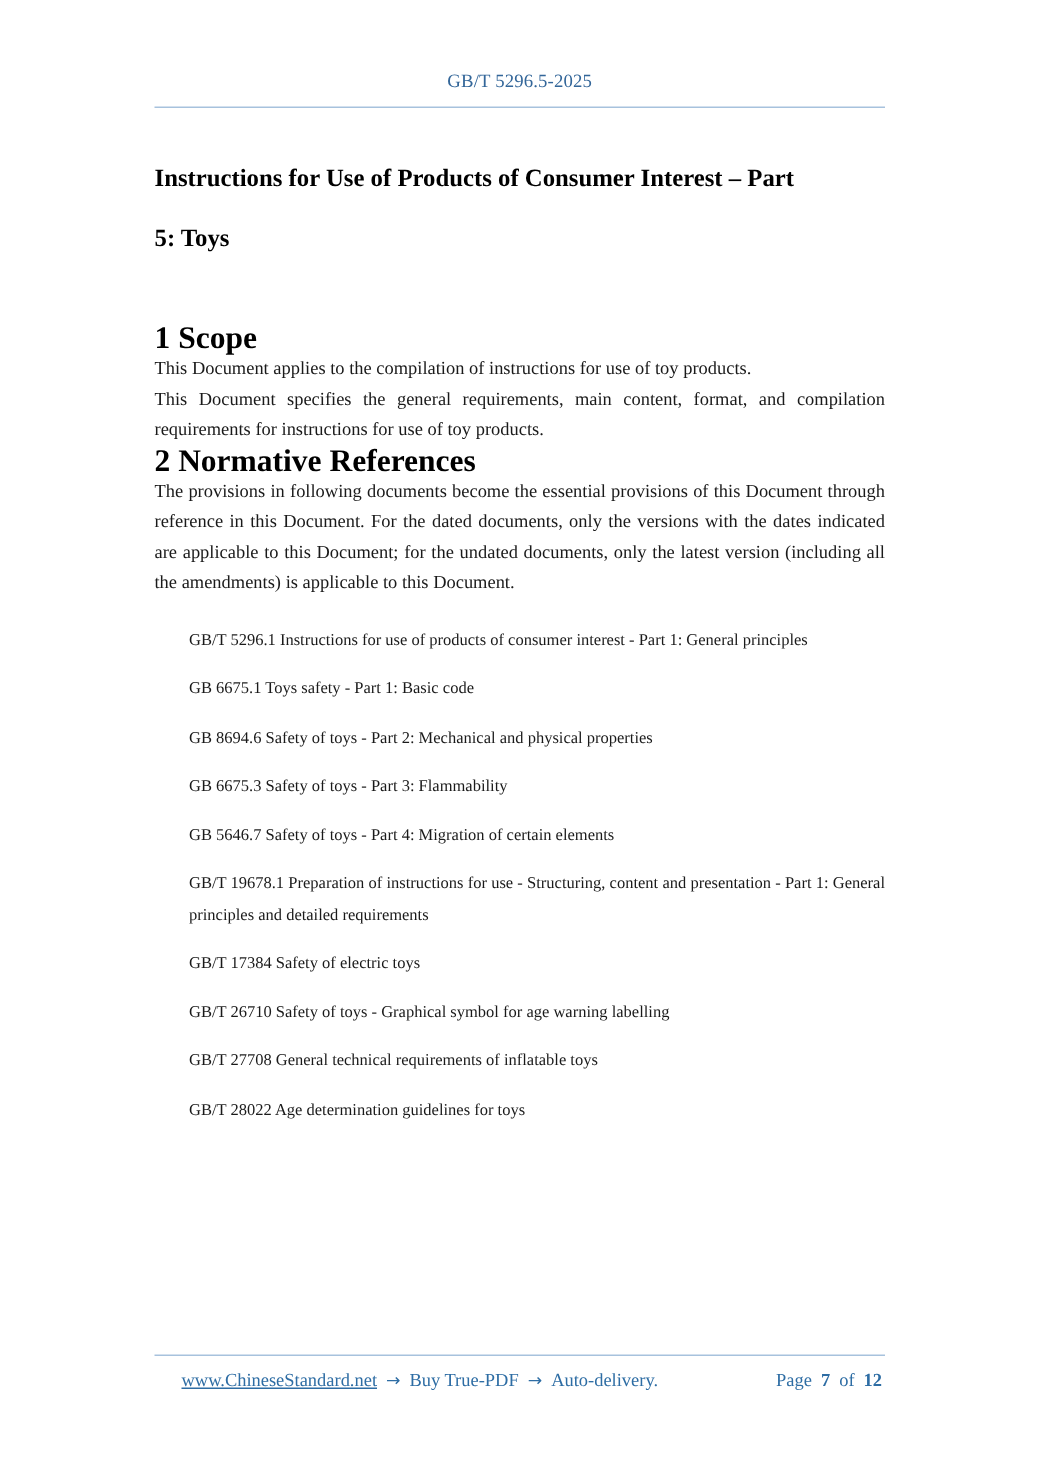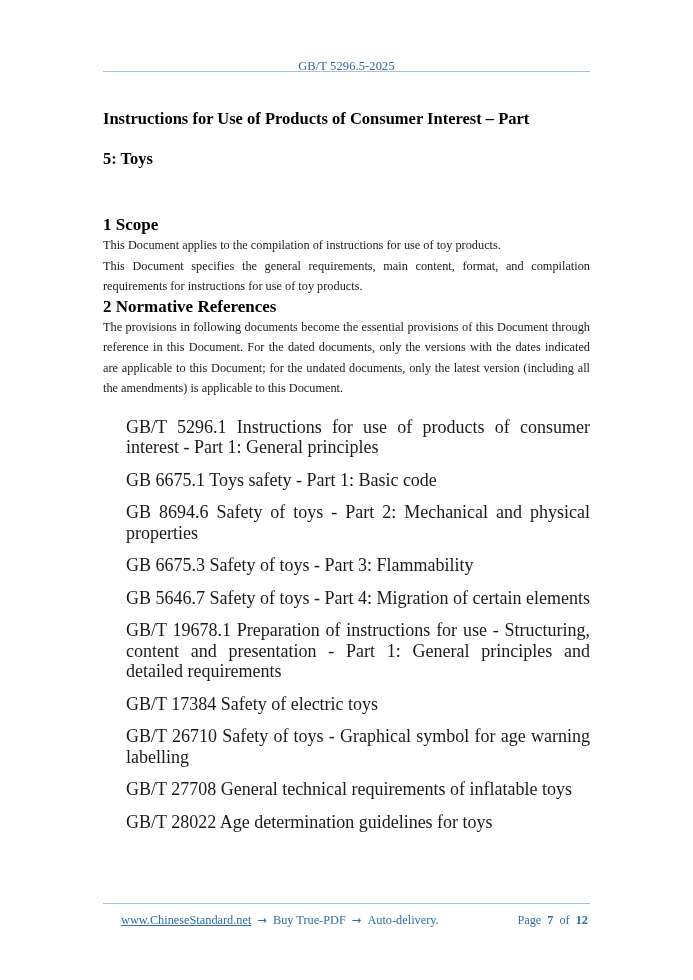--- a/index.html
+++ b/index.html
@@ -19,21 +19,21 @@
     margin: 0 auto;
     background: #ffffff;
     overflow: hidden;
     box-sizing: border-box;
   }
 
   
   .page-header {
     position: absolute;
     left: 103px;
-    top: 56px;
+    top: 45px;
     width: 487px;
     text-align: center;
   }
   .page-header .header-text {
     font-size: 12.5px;
     color: #336699;
     letter-spacing: 0.1px;
   }
   .header-rule {
     position: absolute;
@@ -58,21 +58,21 @@
 
   
   .content {
     position: absolute;
     left: 103px;
     top: 215px;
     width: 487px;
   }
 
   h2.section-heading {
-    font-size: 17px;
+    font-size: 21px;
     font-weight: bold;
     margin: 0;
     padding: 0;
     line-height: 20px;
     color: #000;
   }
   .sec1-heading { margin-top: 4px; }
   .sec2-heading { margin-top: 32px; }
 
   p.body-text {
@@ -85,21 +85,21 @@
   }
   .p-first { margin-top: 20px; }
   .p-gap  { margin-top: 17px; }
 
   ul.ref-list {
     list-style: none;
     margin: 18px 0 0 0;
     padding: 0 0 0 23px;
   }
   ul.ref-list li {
-    font-size: 18px;
+    font-size: 11px;
     line-height: 20.5px;
     text-align: justify;
     text-justify: inter-word;
     margin-bottom: 12px;
     color: #1a1a1a;
   }
   ul.ref-list li:last-child { margin-bottom: 0; }
 
   
   .footer-rule {

